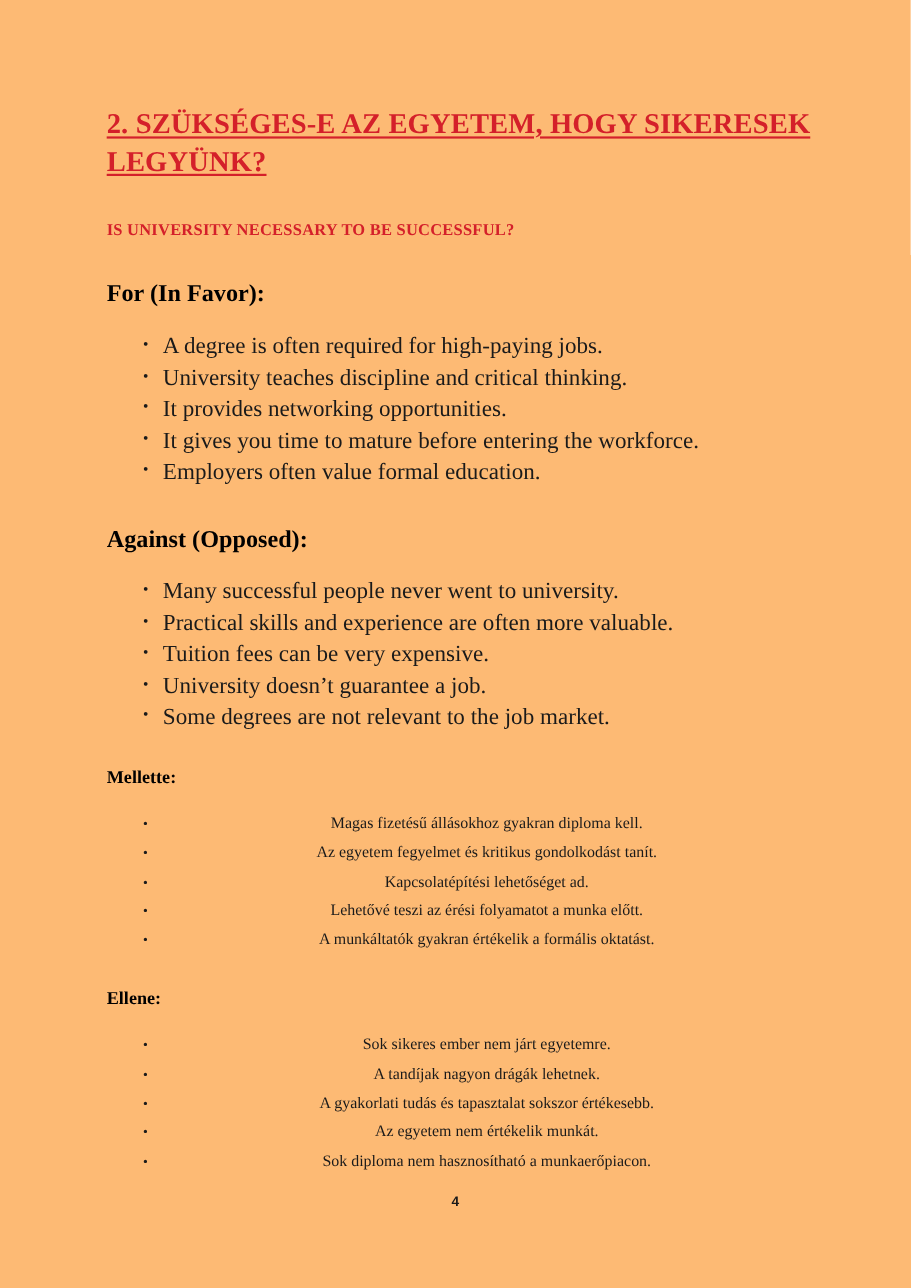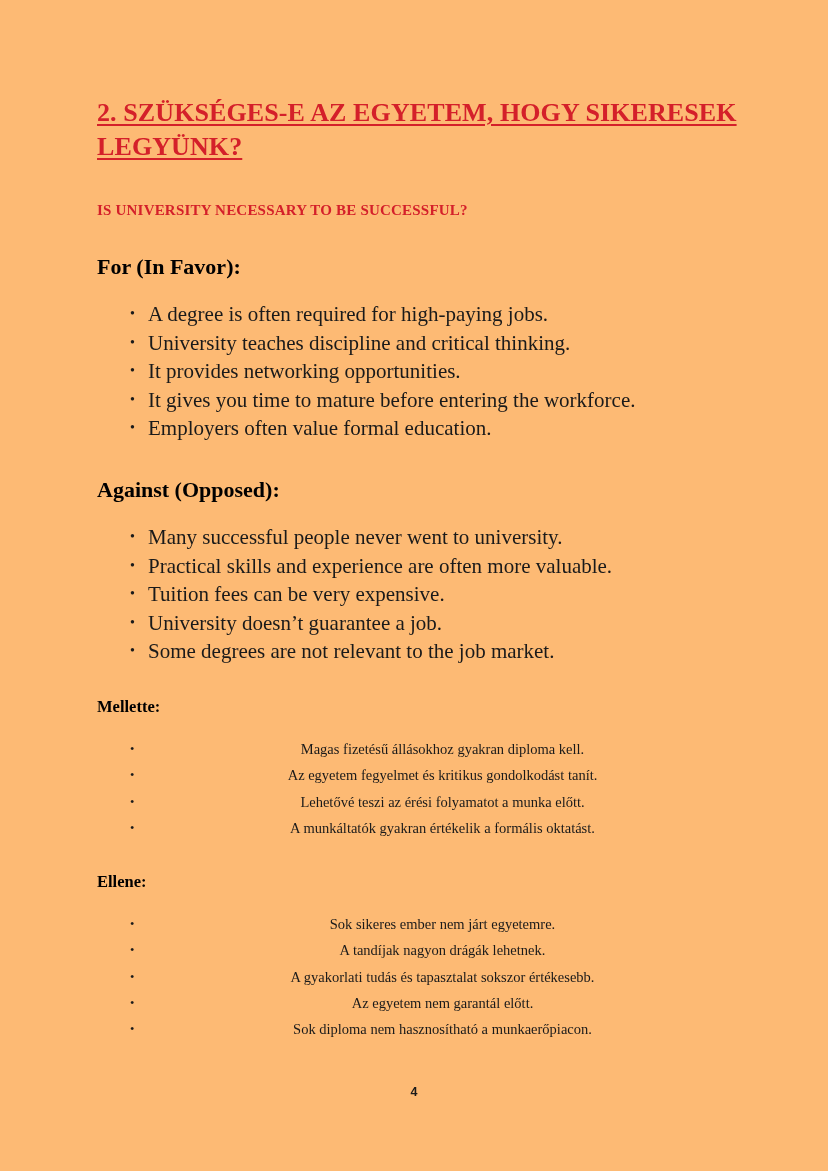--- a/index.html
+++ b/index.html
@@ -155,30 +155,31 @@
       <li>Practical skills and experience are often more valuable.</li>
       <li>Tuition fees can be very expensive.</li>
       <li>University doesn’t guarantee a job.</li>
       <li>Some degrees are not relevant to the job market.</li>
     </ul>
 
     <h3 class="sec-heading hu spaced">Mellette:</h3>
     <ul class="bullets hu">
       <li>Magas fizetésű állásokhoz gyakran diploma kell.</li>
       <li>Az egyetem fegyelmet és kritikus gondolkodást tanít.</li>
+      <li>Kapcsolatépítési lehetőséget ad.</li>
       <li>Lehetővé teszi az érési folyamatot a munka előtt.</li>
       <li>A munkáltatók gyakran értékelik a formális oktatást.</li>
     </ul>
 
     <h3 class="sec-heading hu spaced">Ellene:</h3>
     <ul class="bullets hu">
       <li>Sok sikeres ember nem járt egyetemre.</li>
       <li>A tandíjak nagyon drágák lehetnek.</li>
       <li>A gyakorlati tudás és tapasztalat sokszor értékesebb.</li>
-      <li>Az egyetem nem garantál előtt.</li>
+      <li>Az egyetem nem értékelik munkát.</li>
       <li>Sok diploma nem hasznosítható a munkaerőpiacon.</li>
     </ul>
 
   </div>
 
   <div class="page-number">4</div>
 
 </div>
 
 </body></html>

